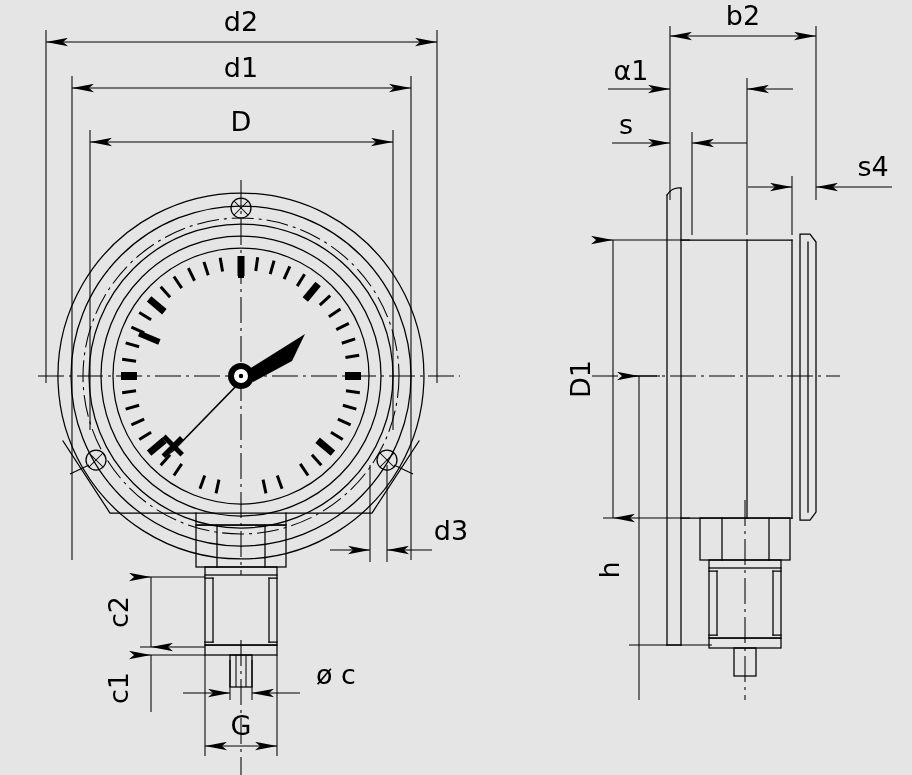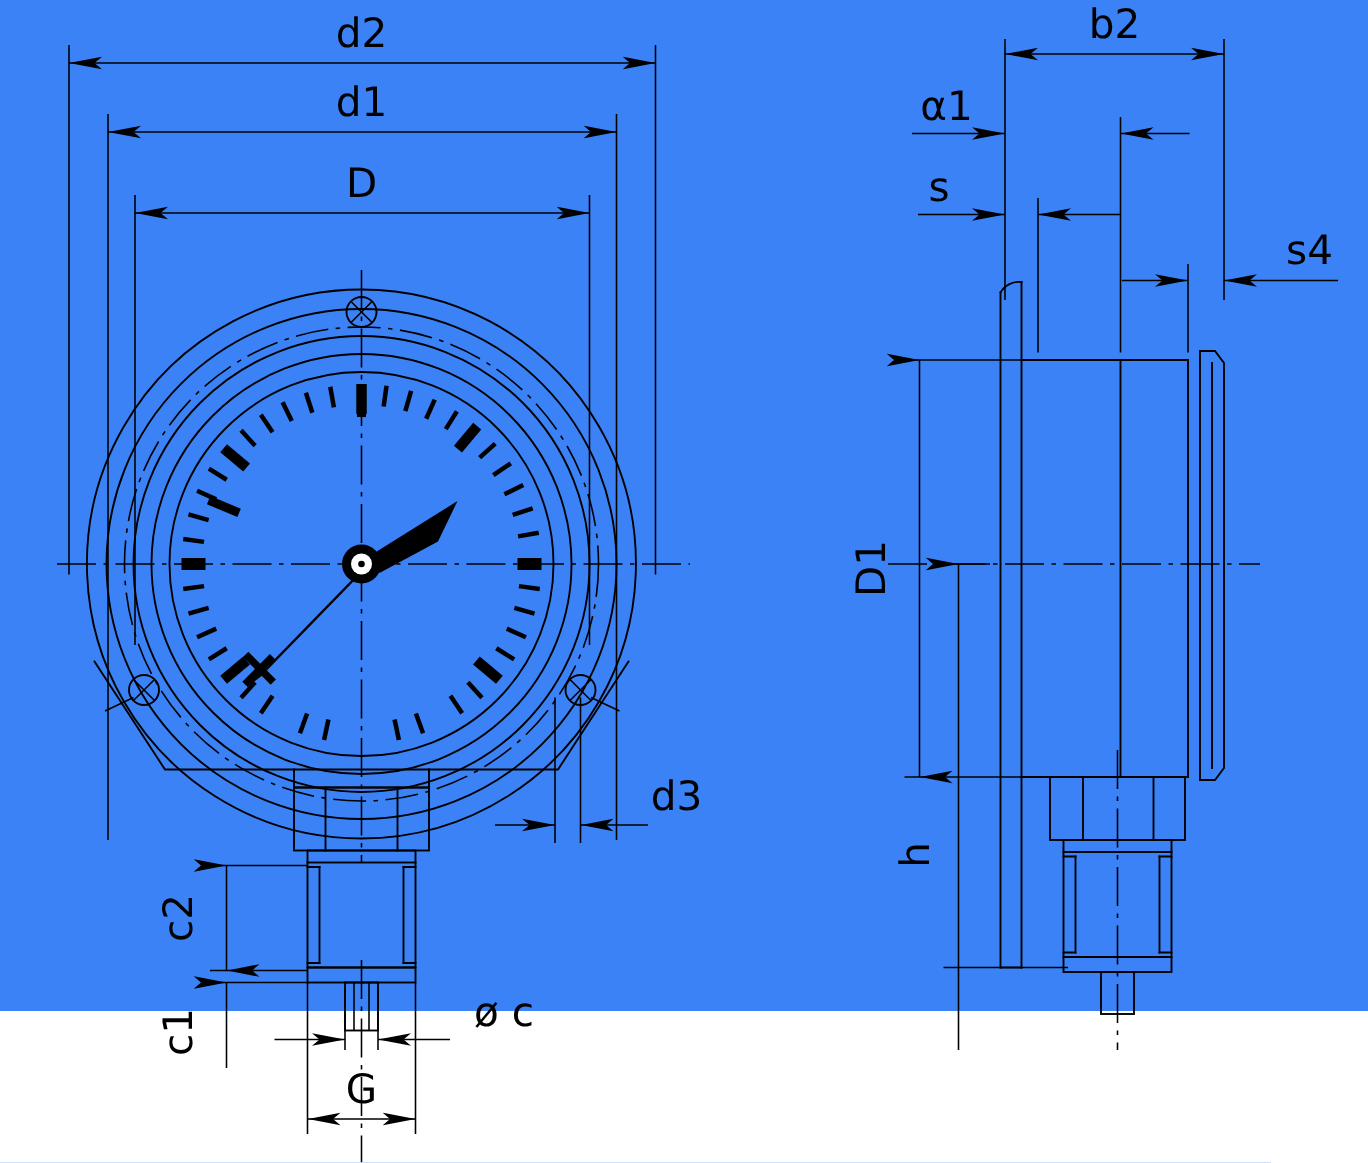--- a/index.html
+++ b/index.html
@@ -1,18 +1,18 @@
 <!DOCTYPE html>
 <html><head>
 <meta charset="utf-8">
 <style>
   html,body{margin:0;padding:0;background:#ffffff;}
   body{width:912px;height:775px;overflow:hidden;
        font-family:"DejaVu Sans", sans-serif;}
-  #sheet{position:relative;width:912px;height:674px;background:#3b82f6;}
+  #sheet{position:relative;width:912px;height:775px;background:#e5e5e5;}
   svg{display:block;}
   .ln{stroke:#000;stroke-width:1.25;fill:none;stroke-linecap:square;}
   .thin{stroke:#000;stroke-width:1.05;fill:none;}
   .dim{stroke:#000;stroke-width:1.05;fill:none;}
   .ext{stroke:#000;stroke-width:1.05;fill:none;}
   .cl{stroke:#000;stroke-width:1.05;fill:none;
       stroke-dasharray:26 5 3 5;}
   .clv{stroke:#000;stroke-width:1.05;fill:none;
       stroke-dasharray:26 5 3 5;}
   .bolt{stroke:#000;stroke-width:1.05;fill:none;

